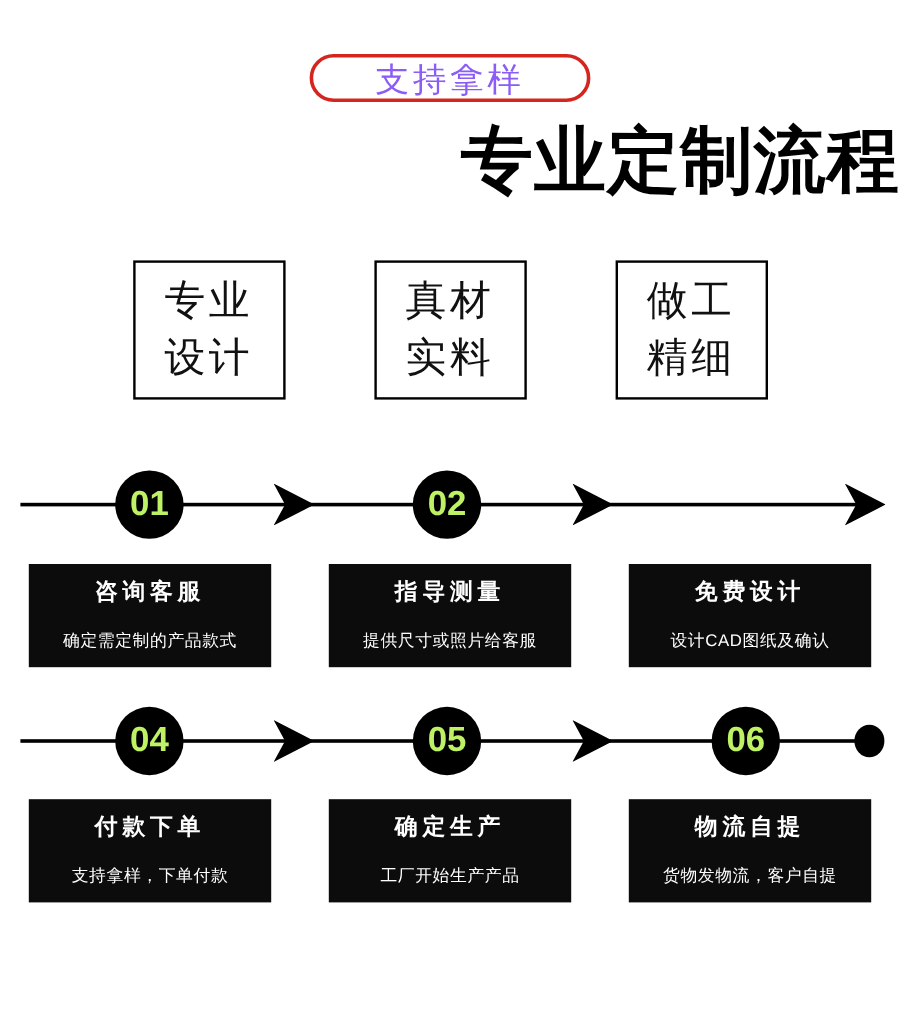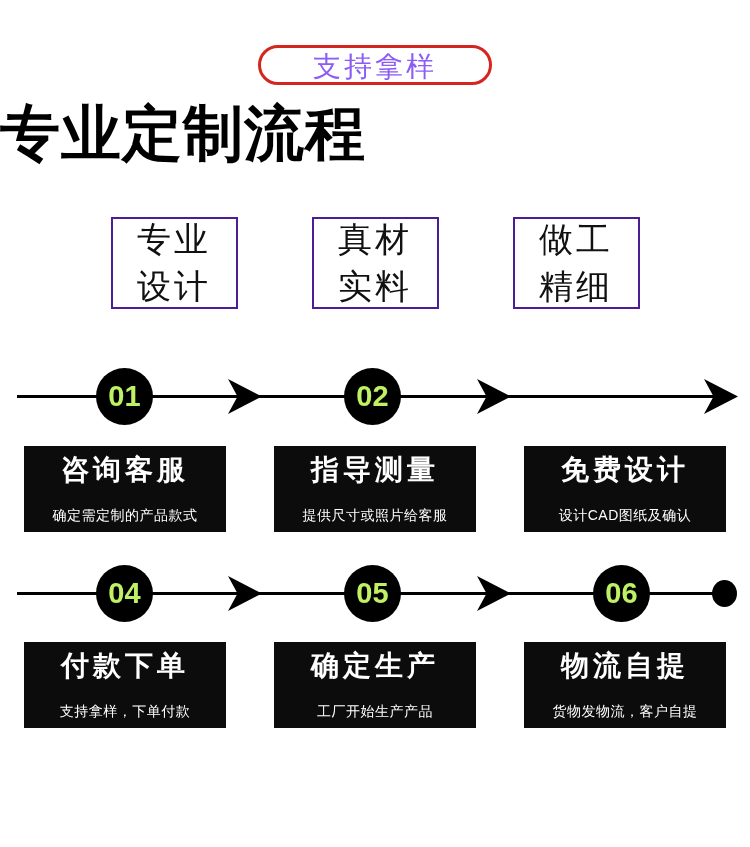--- a/index.html
+++ b/index.html
@@ -23,39 +23,39 @@
     display: flex;
     justify-content: center;
     color: #8b5cf6;
     font-size: 28px;
     letter-spacing: 3px;
   }
 
   
   .title {
     margin-top: 10px;
-    text-align: left;
+    text-align: right;
     font-size: 60px;
     font-weight: 900;
     color: #000000;
     letter-spacing: 1px;
     line-height: 1.3;
   }
 
   
   .features {
     margin-top: 44px;
     display: flex;
     justify-content: center;
     gap: 74px;
   }
   .feature {
     width: 127px;
-    height: 92px;
-    border: 2px solid #4c1d95;
+    height: 116px;
+    border: 2px solid #000000;
     display: flex;
     flex-direction: column;
     align-items: center;
     justify-content: center;
     font-size: 34px;
     line-height: 47px;
     letter-spacing: 3px;
     color: #111111;
     text-align: center;
   }
@@ -128,21 +128,21 @@
     height: 86px;
     background: #0c0c0c;
     color: #ffffff;
     display: flex;
     flex-direction: column;
     align-items: center;
     justify-content: center;
     text-align: center;
   }
   .step-title {
-    font-size: 28px;
+    font-size: 19px;
     font-weight: bold;
     letter-spacing: 4px;
     line-height: 1.2;
   }
   .step-desc {
     margin-top: 20px;
     font-size: 14px;
     letter-spacing: 0.5px;
     white-space: nowrap;
   }

